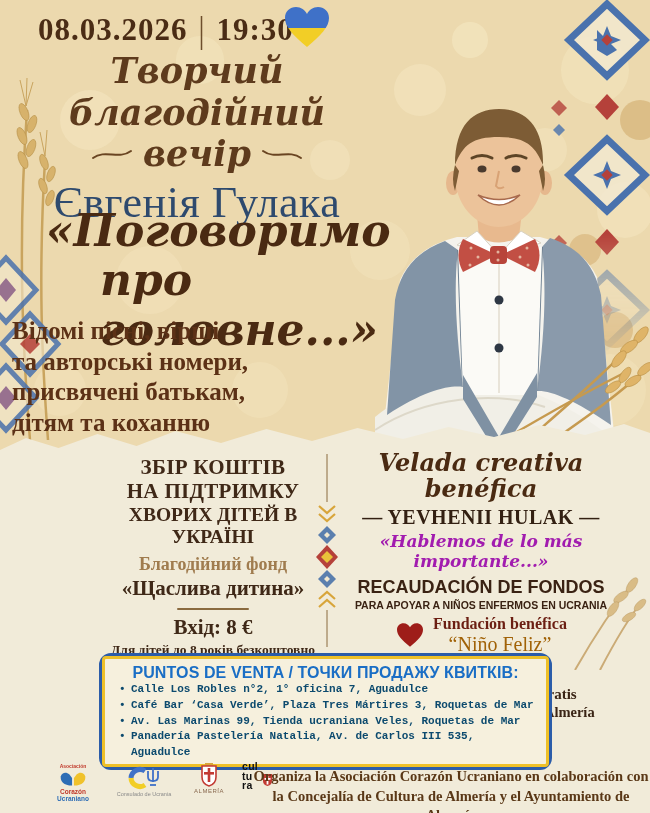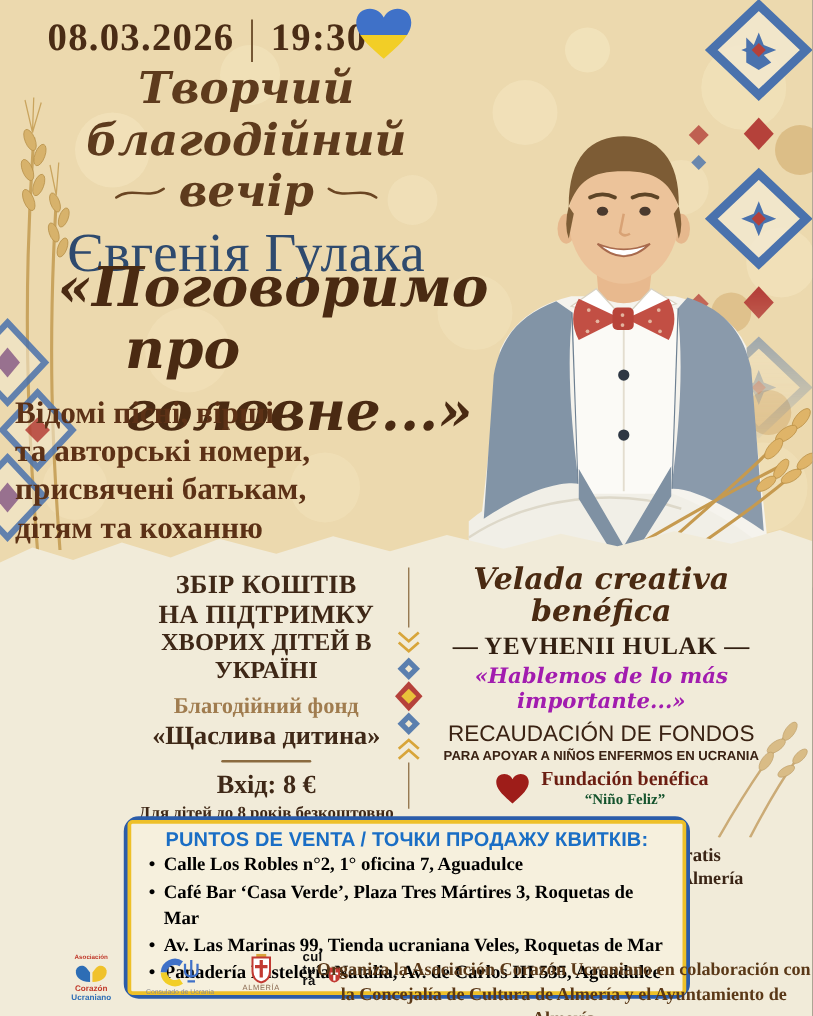--- a/index.html
+++ b/index.html
@@ -56,44 +56,44 @@
   .lc-fund-name { font-size:21px; font-weight:bold; margin-top:1px; }
   .mini-rule { width:72px; height:2px; background:#8a6a3f; margin:7px auto 5px; border-radius:2px; }
   .lc-price { font-size:21px; font-weight:bold; }
   .lc-note { font-size:13.5px; font-weight:bold; margin-top:2px; }
   .lc-venue { font-size:22px; font-weight:bold; letter-spacing:1px; margin-top:4px; }
   .lc-addr { font-size:14px; font-weight:bold; margin-top:1px; }
   .right-col { left:334px; top:450px; width:294px; text-align:center; color:#3a2415; }
   .rc-script { font-size:24px; font-weight:600; color:#4a2a12; line-height:1.1; }
   .rc-name { font-size:20px; font-weight:bold; letter-spacing:.5px; margin-top:3px; color:#332012; color:#332012; }
   .rc-quote { font-size:17px; font-weight:600; color:#a21caf; margin-top:2px; }
-  .rc-recaud { font-family:"Liberation Sans", sans-serif; font-size:18px; font-weight:normal; margin-top:6px; color:#3a2213; }
+  .rc-recaud { font-family:"Liberation Sans", sans-serif; font-size:18px; font-weight:bold; margin-top:6px; color:#3a2213; }
   .rc-recaud-sub { font-family:"Liberation Sans", sans-serif; font-size:10.5px; font-weight:bold; margin-top:1px; color:#3a2213; }
   .rc-foundation { display:flex; align-items:center; justify-content:center; gap:8px; margin-top:4px; }
   .rc-found-label { font-size:16px; font-weight:bold; color:#6b1e12; line-height:1.15; }
-  .rc-found-name { font-size:12px; font-weight:bold; color:#14532d; line-height:1.1; }
+  .rc-found-name { font-size:20px; font-weight:normal; color:#a16207; line-height:1.1; }
   .rc-price { font-size:22px; font-weight:bold; margin-top:4px; color:#2e1d10; }
   .rc-note { font-size:15px; font-weight:600; margin-top:1px; }
   .rc-addr { font-size:14.5px; font-weight:600; margin-top:1px; }
   
   .ticket-box {
     left:99px; top:653px; width:453px;
     border:3px solid #2b5ca9; border-radius:12px; background:#2b5ca9;
   }
   .ticket-inner {
     border:3.5px solid #eec028; border-radius:4px; background:#f6f0dd;
     padding:5px 12px 3px 12px;
   }
   .ticket-title {
     font-family:"Liberation Sans", sans-serif; font-size:16px; font-weight:bold;
     color:#1a6ec5; text-align:center; letter-spacing:.1px;
   }
   .ticket-item {
-    font-family:Liberation Serif, serif; font-size:15px; font-weight:bold;
-    color:#000000; line-height:1.44; padding-left:14px; position:relative; text-align:left;
+    font-family:Liberation Mono, monospace; font-size:11px; font-weight:bold;
+    color:#0c4a6e; line-height:1.44; padding-left:14px; position:relative; text-align:left;
   }
   .ticket-item::before { content:"•"; position:absolute; left:2px; top:0; }
   
   .footer-text { left:252px; top:767px; width:398px; text-align:center;
     font-size:14.5px; font-weight:bold; color:#5a3817; line-height:1.35; }
   .logo { display:flex; flex-direction:column; align-items:center; line-height:1.05; }
   .logo-corazon { left:44px; top:764px; width:58px; }
   .t-red { color:#c0392b; } .t-blue { color:#2d6db5; }
   .tiny5 { font-size:5px; font-family:"Liberation Sans", sans-serif; font-weight:bold; }
   .tiny6 { font-size:6.5px; font-family:"Liberation Sans", sans-serif; font-weight:bold; }

